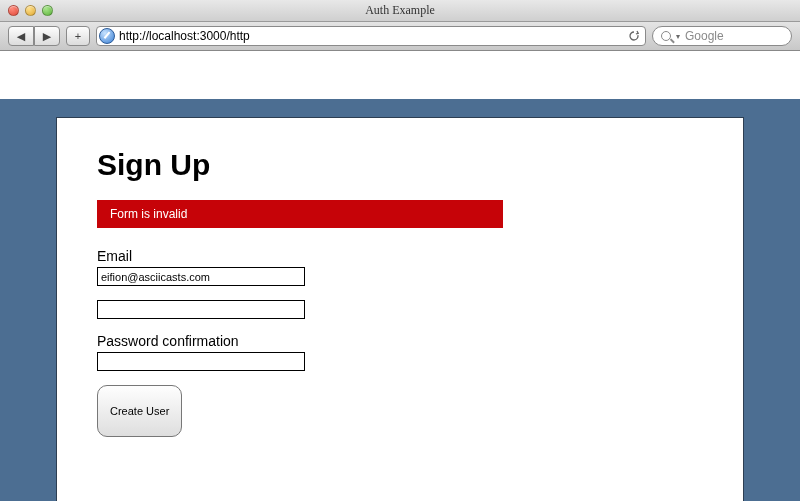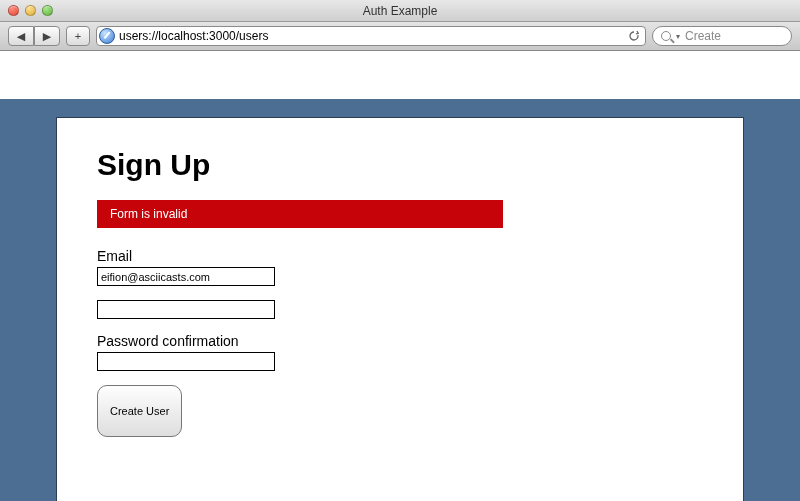--- a/index.html
+++ b/index.html
@@ -26,20 +26,21 @@
     border: 1px solid rgba(0,0,0,.25);
     box-shadow: inset 0 1px 1px rgba(255,255,255,.5);
   }
   .dot.red { background: radial-gradient(circle at 35% 30%, #ff8a7a, #e1493a); }
   .dot.yellow { background: radial-gradient(circle at 35% 30%, #ffe08a, #e1a933); }
   .dot.green { background: radial-gradient(circle at 35% 30%, #a8e68a, #5cb23a); }
   .title {
     position: absolute; left: 0; right: 0; text-align: center;
     font-size: 12px; color: #333;
     pointer-events: none;
+    font-family: Liberation Serif, serif;
   }
   .toolbar {
     height: 29px;
     background: linear-gradient(#e4e4e4, #c8c8c8);
     border-bottom: 1px solid #888;
     display: flex;
     align-items: center;
     padding: 0 8px;
     gap: 6px;
   }
@@ -130,21 +131,21 @@
     padding: 10px 12px 12px 8px;
   }
   .error-body ul { list-style: disc; padding-left: 28px; }
   .error-body li { font-size: 12px; color: #000; padding: 2px 0; }
   .field { margin-bottom: 14px; }
   .field label {
     display: block; font-size: 14px; color: #000; margin-bottom: 3px;
   }
   .field input[type="text"],
   .field input[type="password"] {
-    width: 178px; height: 19px;
+    width: 208px; height: 19px;
     border: 1px solid #000;
     padding: 0 3px;
     font-size: 11px;
     font-family: Arial, sans-serif;
     background: #fff;
   }
   .submit-btn {
     border: 1px solid #777;
     border-radius: 10px;
     background: linear-gradient(#fefefe, #dedede);
@@ -167,32 +168,32 @@
 </div>
 
 <div class="toolbar">
   <div class="tb-group">
     <div class="tb-btn">◀</div>
     <div class="tb-btn">▶</div>
   </div>
   <div class="tb-btn single">+</div>
   <div class="url-field">
     <div class="compass"></div>
-    <div class="url-text">users://localhost:3000/users</div>
+    <div class="url-text">http://localhost:3000/http</div>
     <div class="reload">
       <svg width="12" height="12" viewBox="0 0 12 12">
           <path d="M6 2a4 4 0 1 0 3.9 3.1" fill="none" stroke="#666" stroke-width="1.3"></path>
           <path d="M9 1l1.2 2.3L7.9 4" fill="none" stroke="#666" stroke-width="1.3"></path>
         </svg>
     </div>
   </div>
   <div class="search-field">
     <span class="mag"></span>
     <span class="chev">▾</span>
-    <span>Create</span>
+    <span>Google</span>
   </div>
 </div>
 
 <div class="viewport">
   <div class="page">
     <h1>Sign Up</h1>
 
     <div class="error-box">
       <div class="error-header">Form is invalid</div>
     </div>

